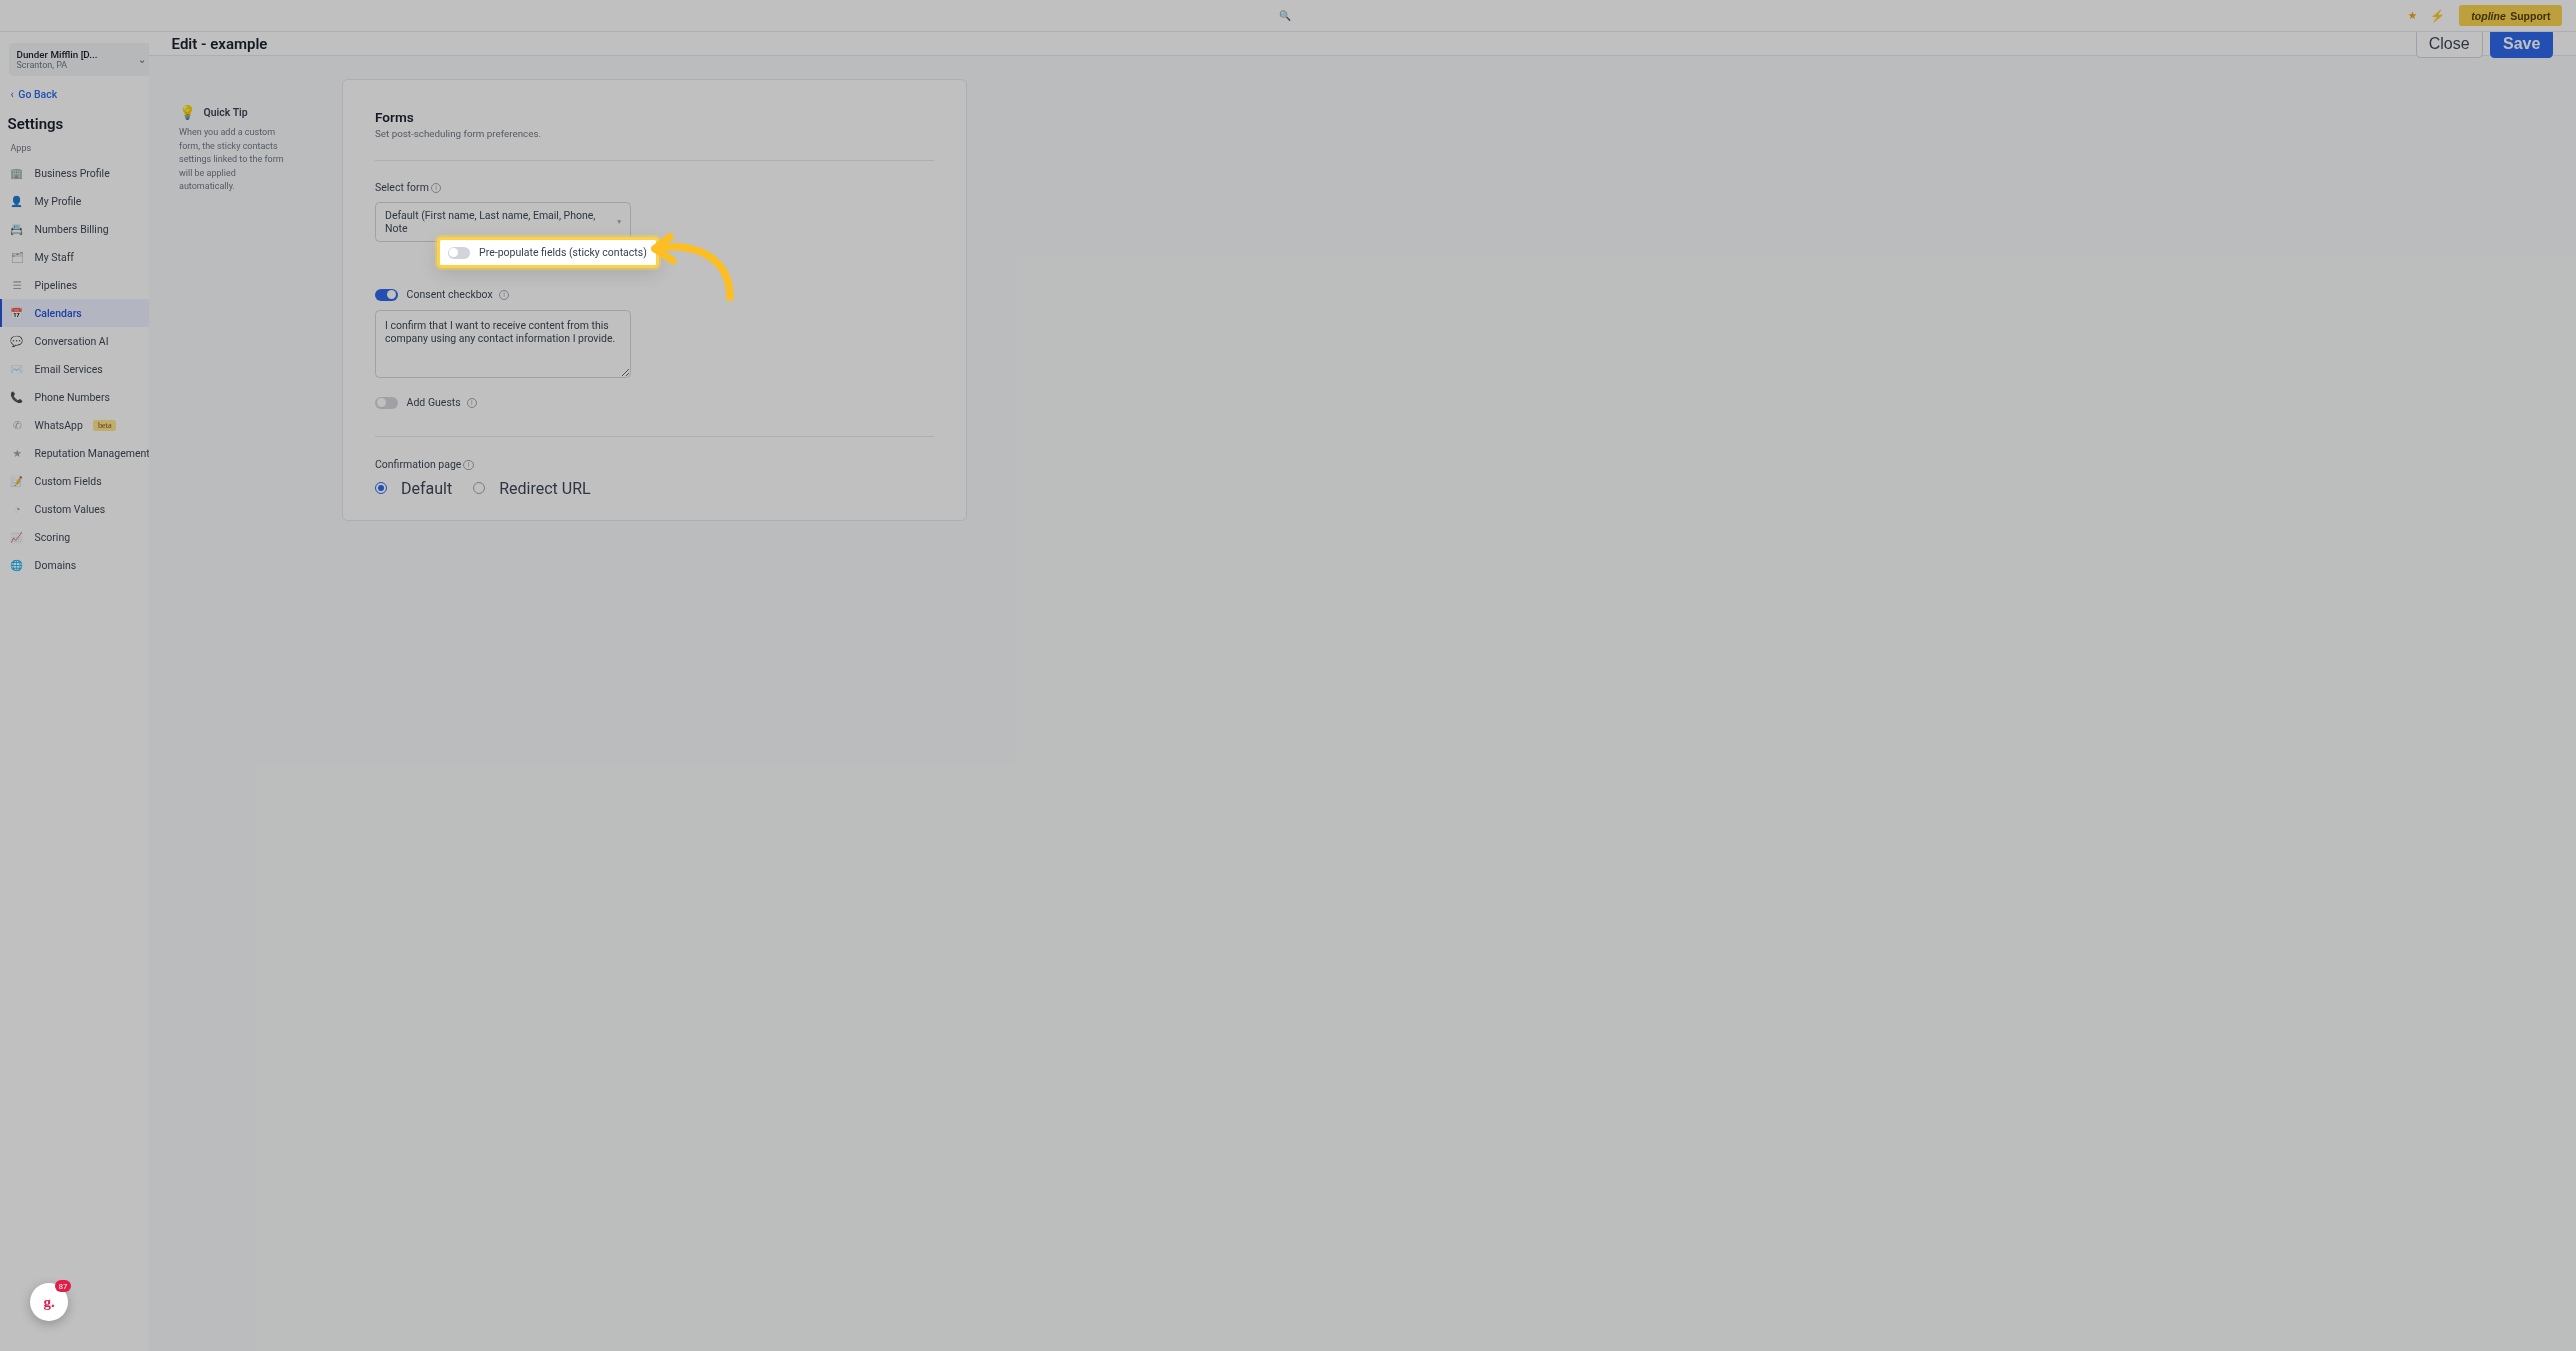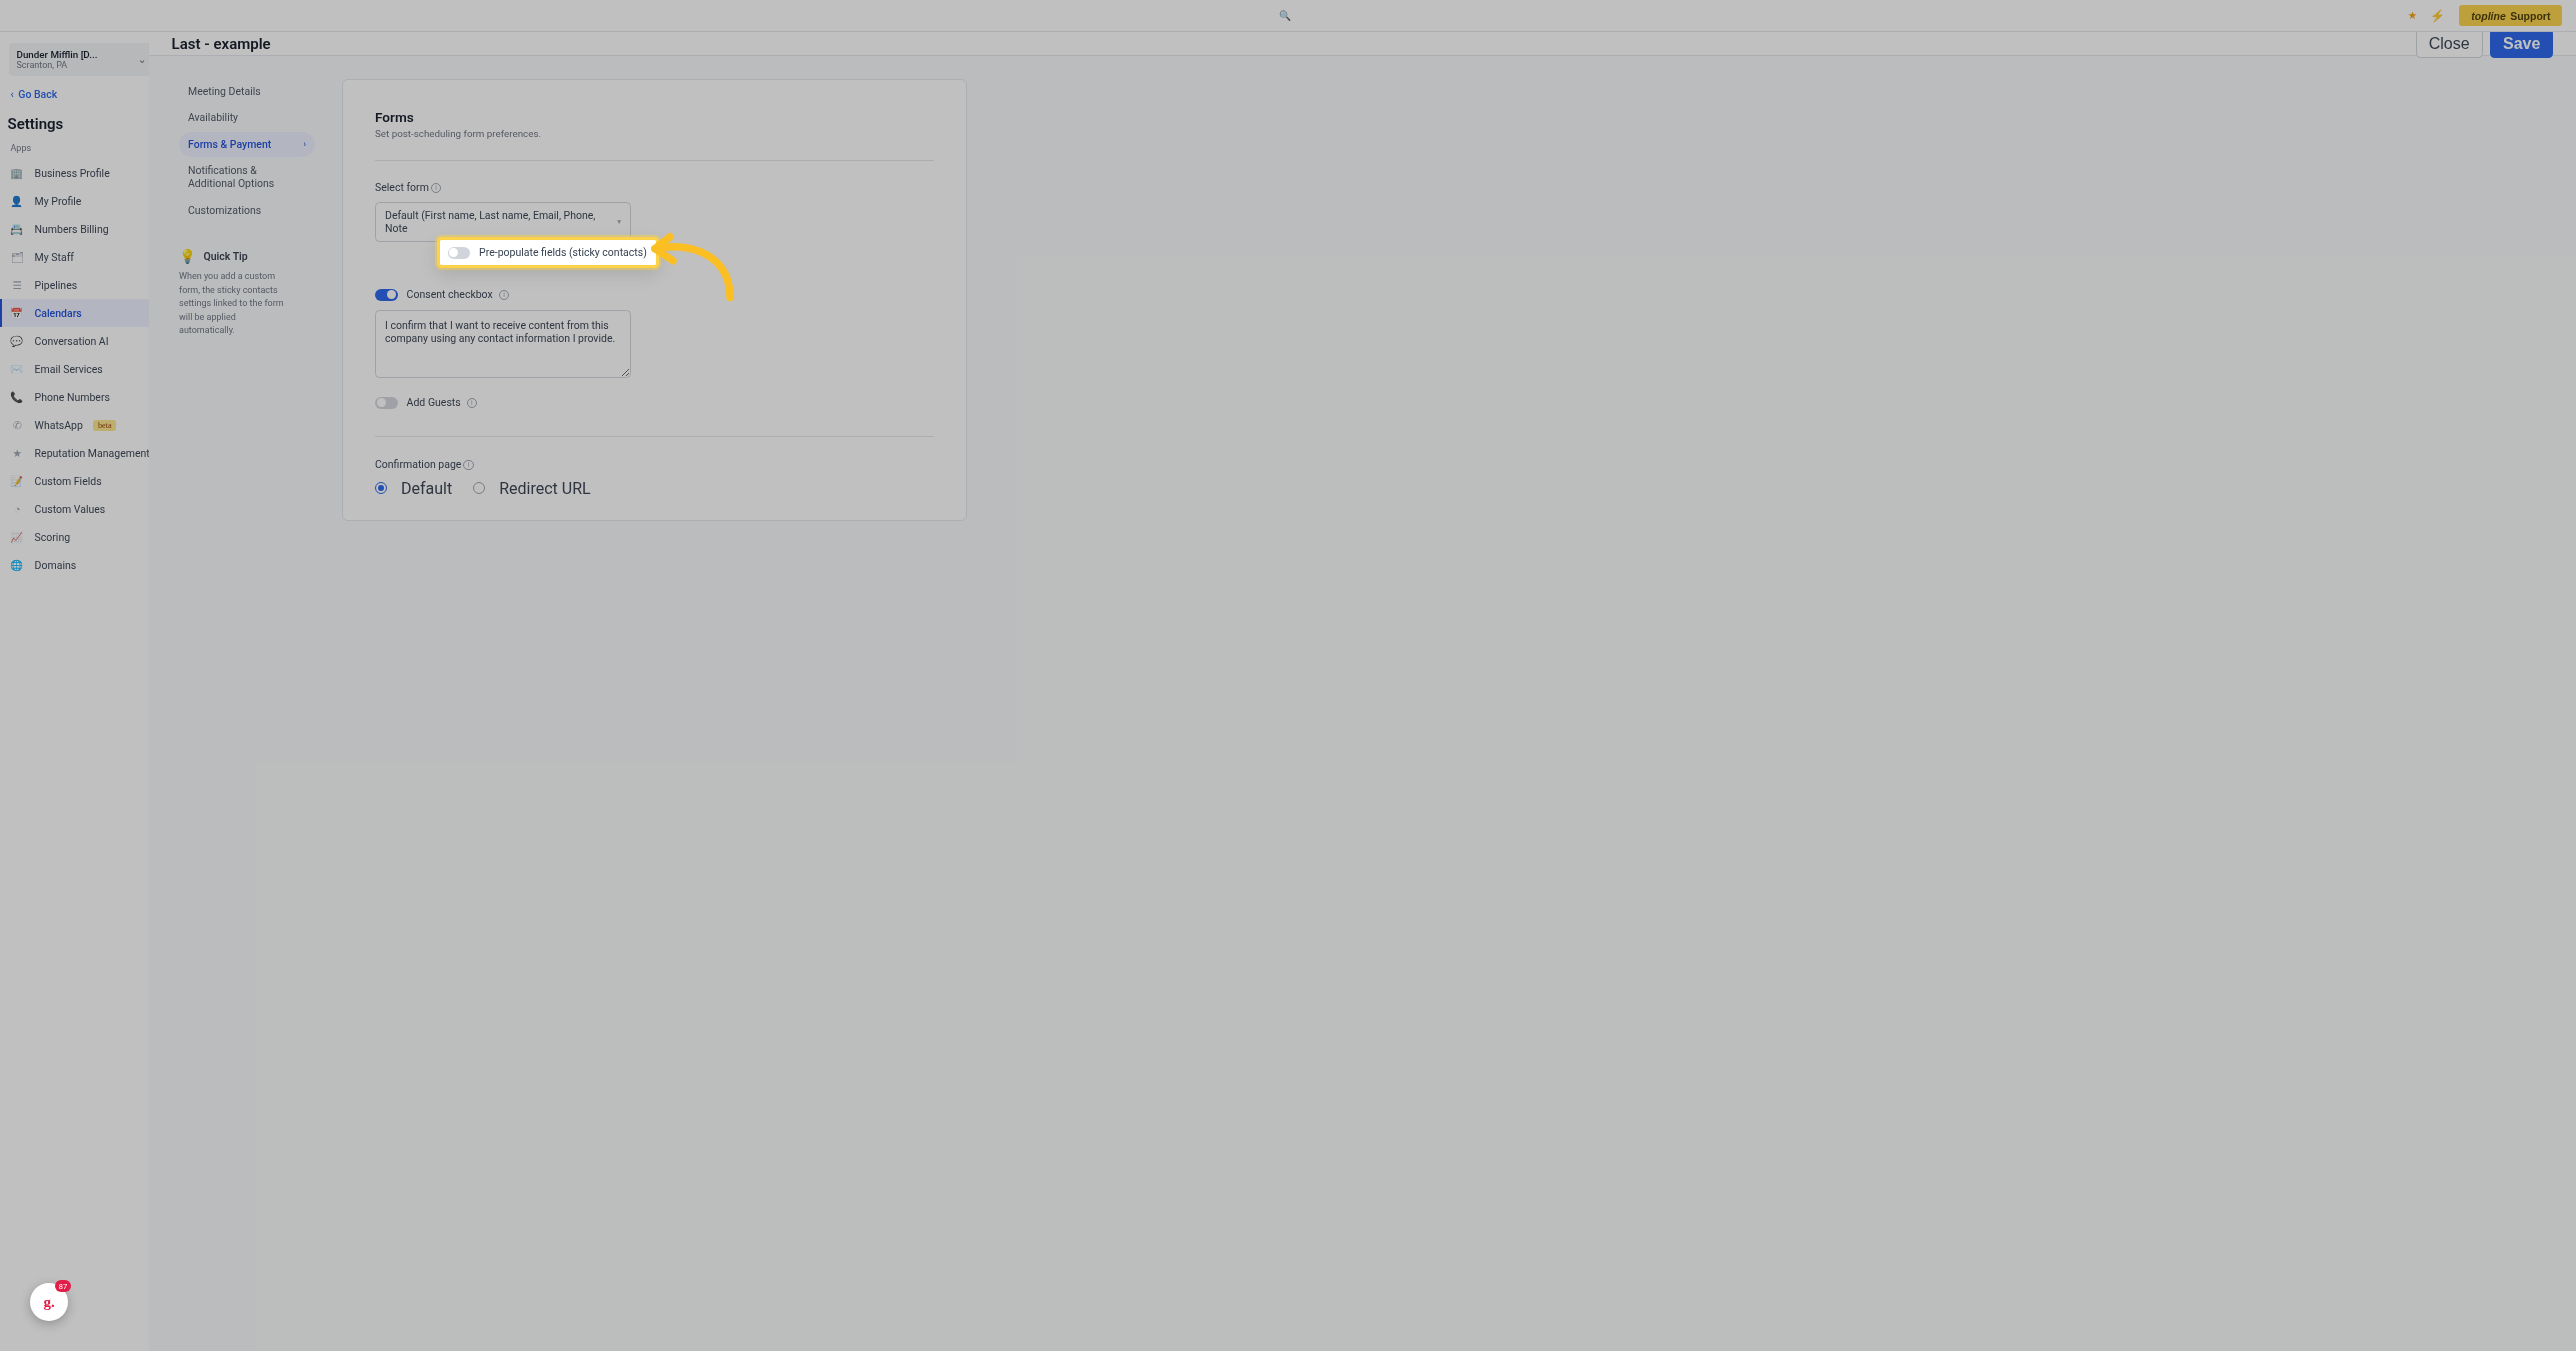--- a/index.html
+++ b/index.html
@@ -415,48 +415,30 @@
         <li class="side-item">
           <span class="ico">🌐</span>
           <span>Domains</span>
         </li>
       </ul>
   </aside>
 
   <section class="main">
 
     <div class="page-header">
-      <div class="page-title">Last - example</div>
+      <div class="page-title">Edit - example</div>
       <div class="btns">
         <button class="btn secondary">Close</button>
         <button class="btn primary">Save</button>
       </div>
     </div>
 
     <div class="content-row">
 
       <div class="tab-col">
-        <ul class="tab-list" id="tab-list">
-            <li class="tab-item">
-              <span>Meeting Details</span>
-            </li>
-            <li class="tab-item">
-              <span>Availability</span>
-            </li>
-            <li class="tab-item active">
-              <span>Forms &amp; Payment</span>
-              <span class="chev">›</span>
-            </li>
-            <li class="tab-item">
-              <span>Notifications &amp; Additional Options</span>
-            </li>
-            <li class="tab-item">
-              <span>Customizations</span>
-            </li>
-          </ul>
 
         <div class="tip-box">
           <div class="tip-h">
             <span class="bulb">💡</span>
             <span>Quick Tip</span>
           </div>
           <div class="tip-body">When you add a custom form, the sticky contacts settings linked to the form will be applied automatically.</div>
         </div>
       </div>
 

